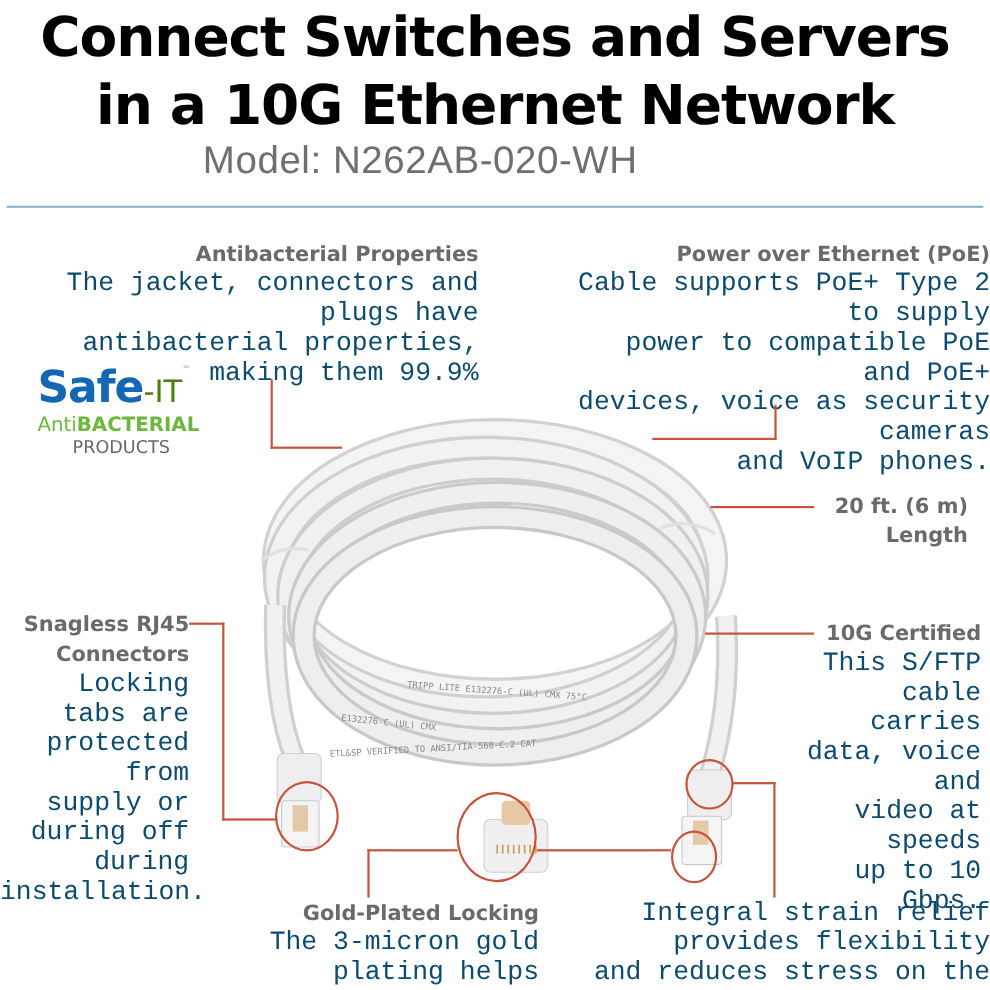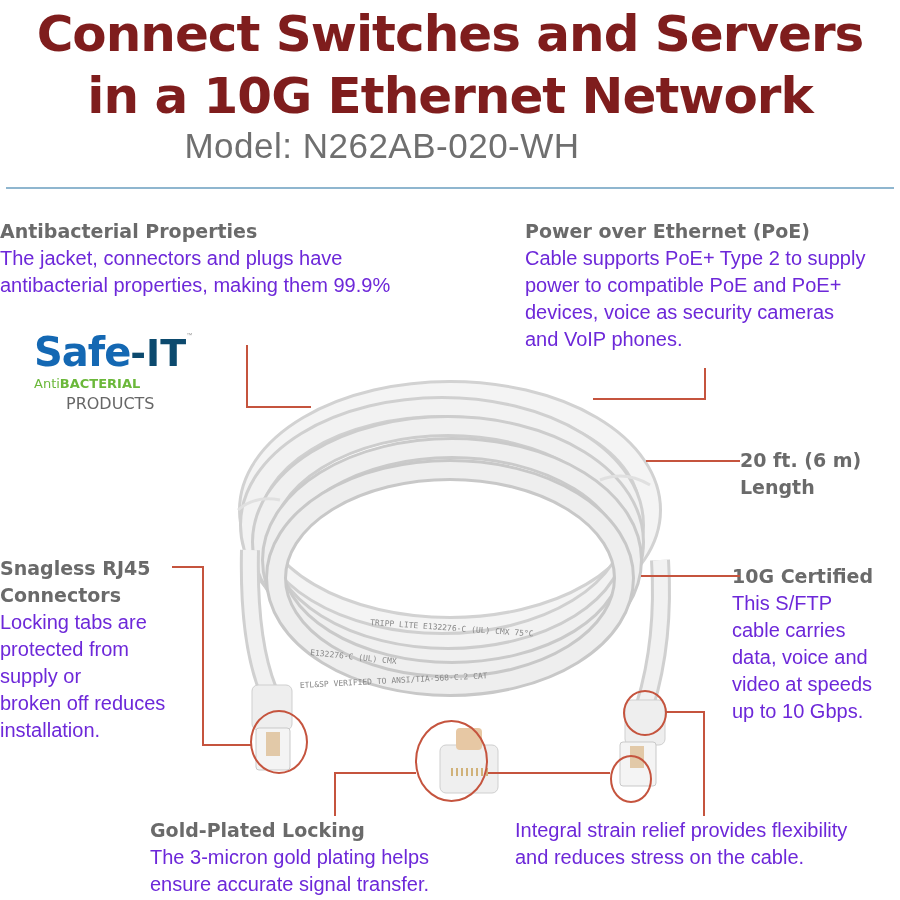--- a/index.html
+++ b/index.html
@@ -1,64 +1,64 @@
 <!DOCTYPE html>
 <html><head>
 <meta charset="utf-8">
 <style>
   * { margin: 0; padding: 0; box-sizing: border-box; }
   html, body { width: 900px; height: 900px; background: #ffffff; overflow: hidden; }
   body { position: relative; font-family: "Liberation Sans", sans-serif; color: #6b6b6b; }
 
   .title {
     position: absolute; left: 0; width: 900px; text-align: center;
-    font-family: "DejaVu Sans", sans-serif; font-weight: bold; color: #7f1d1d;
+    font-family: "DejaVu Sans", sans-serif; font-weight: bold; color: #000000;
     font-size: 50px; letter-spacing: -1px; line-height: 60px;
   }
   .title.l1 { top: 4px; }
   .title.l2 { top: 66px; }
   .model {
     position: absolute; top: 126px; left: 0; width: 764px; text-align: center;
     font-family: "Liberation Sans", sans-serif; font-size: 35px; color: #6f6f6f;
     letter-spacing: 0.5px;
   }
   .divider {
     position: absolute; top: 187px; left: 6px; width: 888px; height: 2px;
     background: #8fb6cf;
   }
 
-  .feat { position: absolute; text-align: left; }
+  .feat { position: absolute; text-align: right; }
   .feat .h {
     font-family: "DejaVu Sans", sans-serif; font-weight: bold; color: #6a6a6a;
     font-size: 19px; line-height: 27px;
   }
   .feat .p {
-    font-family: Liberation Sans, sans-serif; color: #6d28d9;
-    font-size: 20px; line-height: 27px;
+    font-family: Liberation Mono, monospace; color: #0c4a6e;
+    font-size: 24px; line-height: 27px;
   }
 
   .leader { position: absolute; background: #c5543e; }
 
   .circle {
     position: absolute; border: 2px solid #c5543e; border-radius: 50%;
   }
 
   
   .logo { position: absolute; left: 34px; top: 332px; width: 180px; }
   .logo .safe {
     font-family: "DejaVu Sans", sans-serif; font-weight: bold; color: #1468b3;
     font-size: 40px; letter-spacing: -1px; line-height: 40px; display: inline-block;
   }
   .logo .it {
-    font-family: "DejaVu Sans", sans-serif; color: #0c4a6e; font-size: 38px;
-    line-height: 40px; font-weight: bold; display: inline-block;
+    font-family: "DejaVu Sans", sans-serif; color: #4d7c0f; font-size: 28px;
+    line-height: 40px; font-weight: normal; display: inline-block;
   }
   .logo .tm { font-size: 6px; color: #999; vertical-align: top; }
   .logo .anti {
-    font-family: "DejaVu Sans", sans-serif; color: #6bb83a; font-size: 13px; line-height: 22px;
+    font-family: "DejaVu Sans", sans-serif; color: #6bb83a; font-size: 18px; line-height: 22px;
   }
   .logo .anti b { font-weight: bold; }
   .logo .prod {
     font-family: "DejaVu Sans", sans-serif; color: #666; font-size: 16px; line-height: 18px;
     padding-left: 32px;
   }
 
   
   .cable-wrap { position: absolute; left: 220px; top: 350px; width: 470px; height: 460px; }
 </style>
@@ -105,21 +105,21 @@
   <div class="p">video at speeds</div>
   <div class="p">up to 10 Gbps.</div>
 </div>
 
 <div class="feat" style="left:0; top:555px; width:172px;">
   <div class="h">Snagless RJ45</div>
   <div class="h">Connectors</div>
   <div class="p">Locking tabs are</div>
   <div class="p">protected from</div>
   <div class="p">supply or</div>
-  <div class="p">broken off reduces</div>
+  <div class="p">during off during</div>
   <div class="p">installation.</div>
 </div>
 
 <div class="feat" style="left:150px; top:817px; width:340px;">
   <div class="h">Gold-Plated Locking</div>
   <div class="p">The 3-micron gold plating helps</div>
   <div class="p">ensure accurate signal transfer.</div>
 </div>
 
 <div class="feat" style="left:515px; top:817px; width:385px;">

